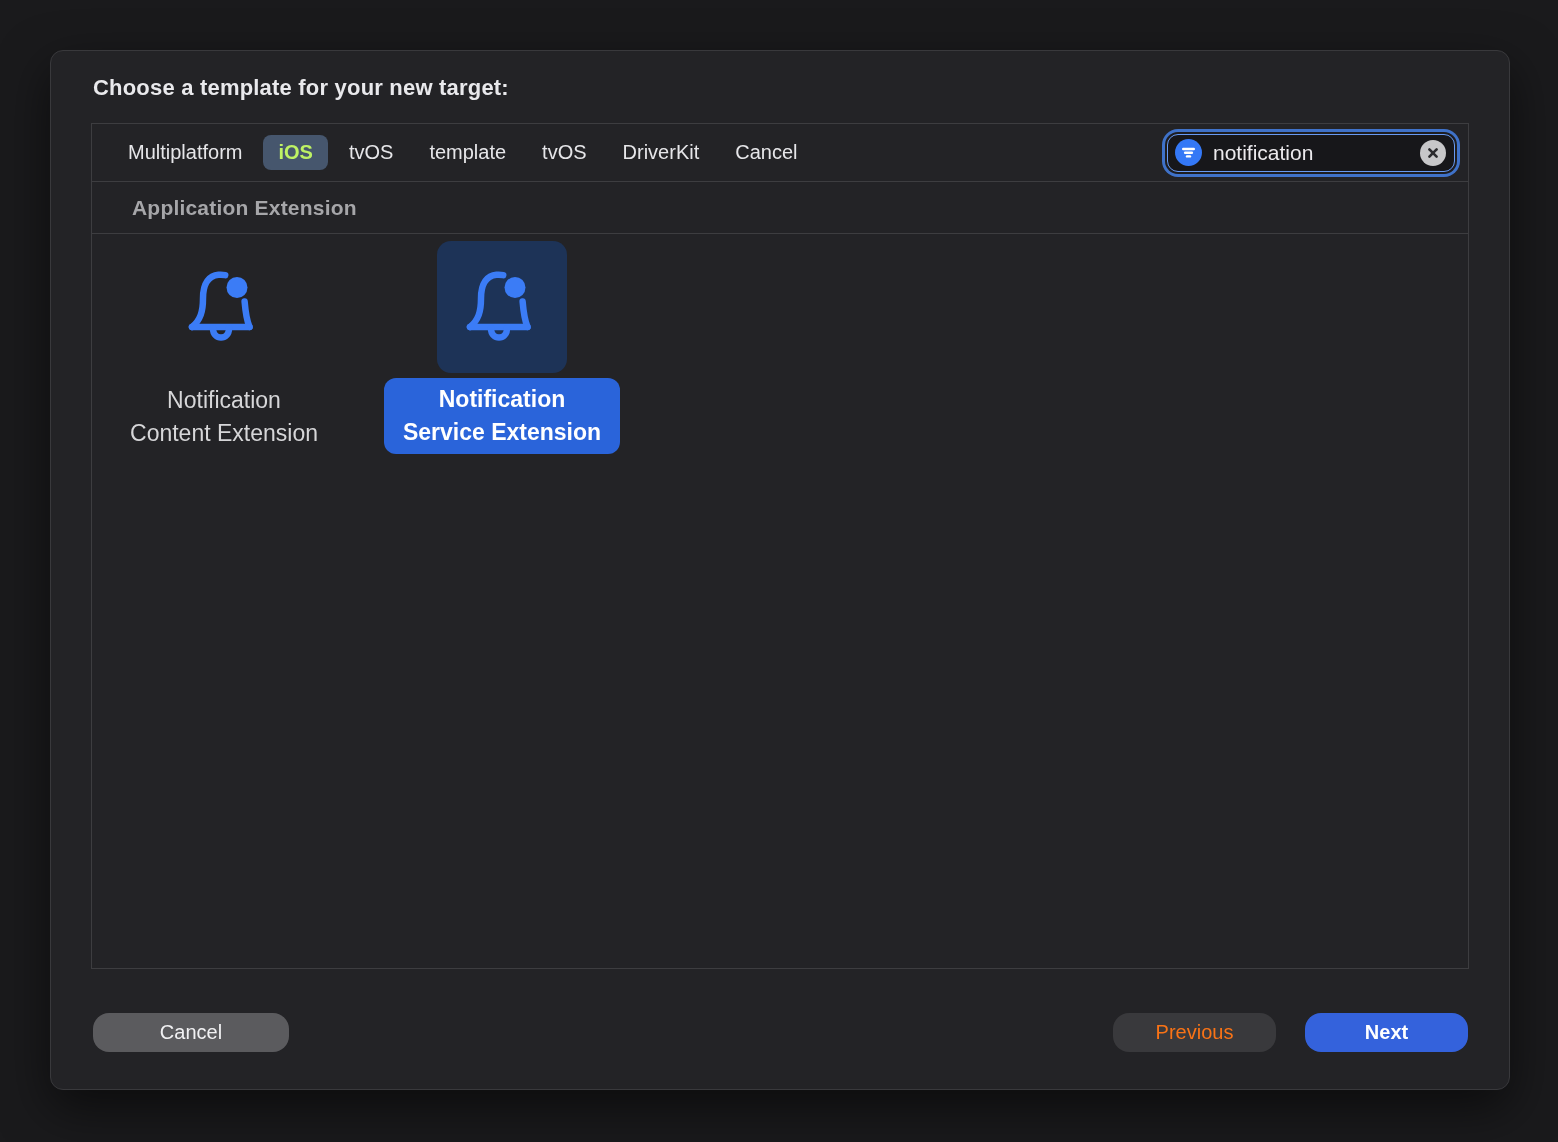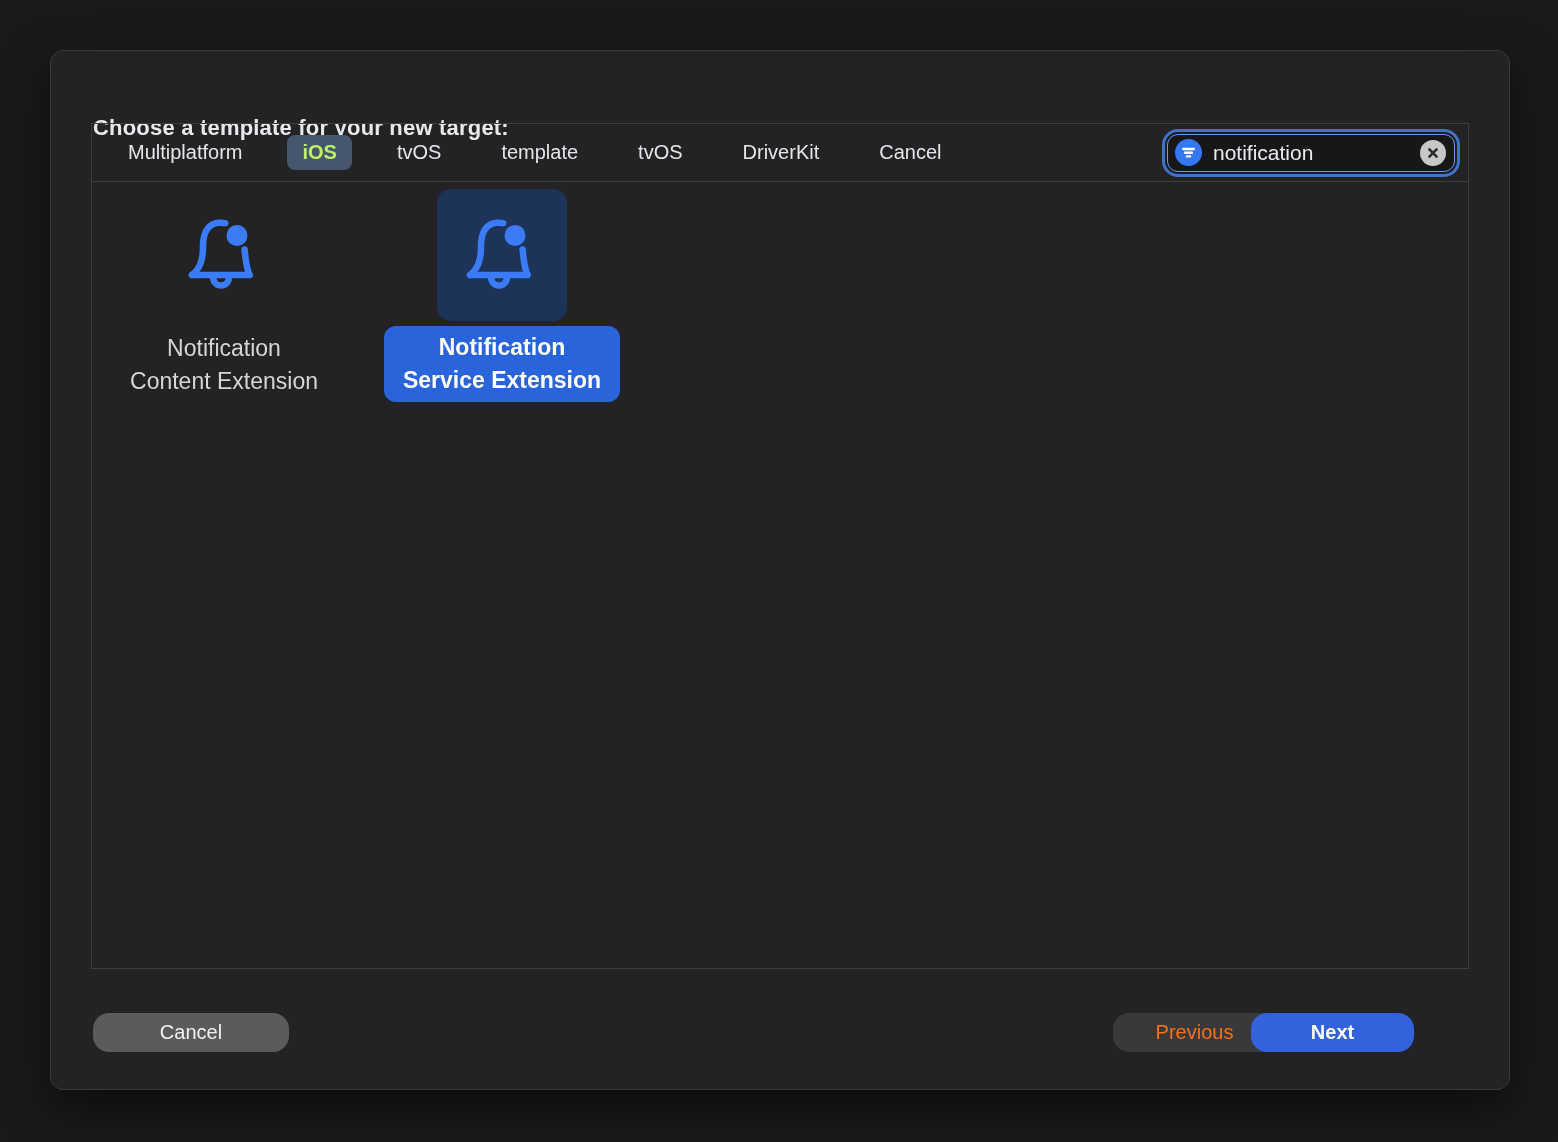--- a/index.html
+++ b/index.html
@@ -11,31 +11,31 @@
     -webkit-font-smoothing:antialiased;
   }
   .dialog{
     position:absolute;left:50px;top:50px;width:1460px;height:1040px;
     background:#232326;border:1px solid #39393c;border-radius:13px;
     box-shadow:0 18px 50px rgba(0,0,0,.55);
     box-sizing:border-box;
   }
   .title{
     position:absolute;left:42px;top:24px;
-    font-size:22px;font-weight:600;color:#e9e9ec;letter-spacing:.2px;margin-top:40px;
+    font-size:22px;font-weight:600;color:#e9e9ec;letter-spacing:.2px;
   }
   .box{
     position:absolute;left:40px;top:72px;width:1378px;height:846px;
     border:1px solid #3d3d40;box-sizing:border-box;
     display:flex;flex-direction:column;
   }
   
   .tabbar{
     height:58px;flex:0 0 58px;border-bottom:1px solid #3d3d40;
-    display:flex;align-items:center;padding:0 8px 0 18px;box-sizing:border-box;gap:24px;
+    display:flex;align-items:center;padding:0 8px 0 18px;box-sizing:border-box;
   }
   .tab{
     font-size:20px;color:#e6e6e9;padding:6px 15px;margin:0 3px;
     border-radius:8px;cursor:default;white-space:nowrap;font-weight:500;
   }
   .tab.selected{background:#46566d;color:#bef264;font-weight:600;}
   
   .search{
     margin-left:auto;margin-right:5px;
     width:288px;height:38px;background:#17171a;
@@ -83,21 +83,21 @@
     padding:5px 19px;border-radius:12px;margin-top:5px;
   }
   
   .btn{
     position:absolute;height:39px;border:none;border-radius:16px;
     font-size:20px;font-weight:500;color:#f1f1f3;cursor:default;
     font-family:"Liberation Sans","DejaVu Sans",sans-serif;
   }
   .btn-cancel{left:42px;top:962px;width:196px;background:#5b5b5e;}
   .btn-previous{left:1062px;top:962px;width:163px;background:#39393c;color:#f97316;}
-  .btn-next{left:1200px;top:962px;width:163px;background:#3462dc;font-weight:600;color:#ffffff;}
+  .btn-next{left:1254px;top:962px;width:163px;background:#3462dc;font-weight:600;color:#ffffff;}
 </style>
 </head>
 <body>
 
 <div class="dialog">
 
   <div class="title">Choose a template for your new target:</div>
 
   <div class="box">
 
@@ -121,20 +121,21 @@
         <input type="text" value="notification" style="">
         <button class="clear-btn">
           <svg width="14" height="14" viewBox="0 0 14 14">
             <line x1="3.4" y1="3.4" x2="10.6" y2="10.6" stroke="#2b2b2e" stroke-width="2.6" stroke-linecap="round"></line>
             <line x1="10.6" y1="3.4" x2="3.4" y2="10.6" stroke="#2b2b2e" stroke-width="2.6" stroke-linecap="round"></line>
           </svg>
         </button>
       </div>
     </div>
 
+    <div class="section-header">Application Extension</div>
 
     <div class="content">
 
       <div class="tpl">
         <div class="tpl-iconbox">
           <svg width="130" height="130" viewBox="0 0 130 130" fill="none">
             <path d="M33 85 C41.5 78 44 69.5 44 56.5 C44 40.5 50.5 33.6 59.5 32.8 C61.8 32.6 64 32.7 66.2 33.2" stroke="#3b7cf6" stroke-width="6.5" stroke-linecap="round" stroke-linejoin="round"></path>
             <path d="M85.6 59.5 C86.4 69 87.6 78 90.5 85" stroke="#3b7cf6" stroke-width="6.5" stroke-linecap="round"></path>
             <path d="M33 85 L90.5 85" stroke="#3b7cf6" stroke-width="6.5" stroke-linecap="round"></path>
             <path d="M54 86.5 C54 98.5 70 98.5 70 86.5" stroke="#3b7cf6" stroke-width="6.5" stroke-linecap="round"></path>

